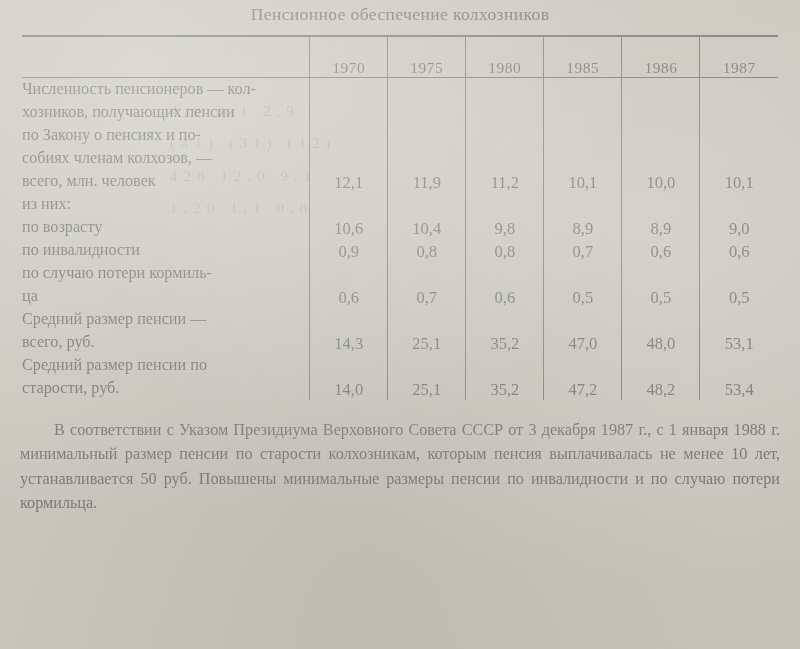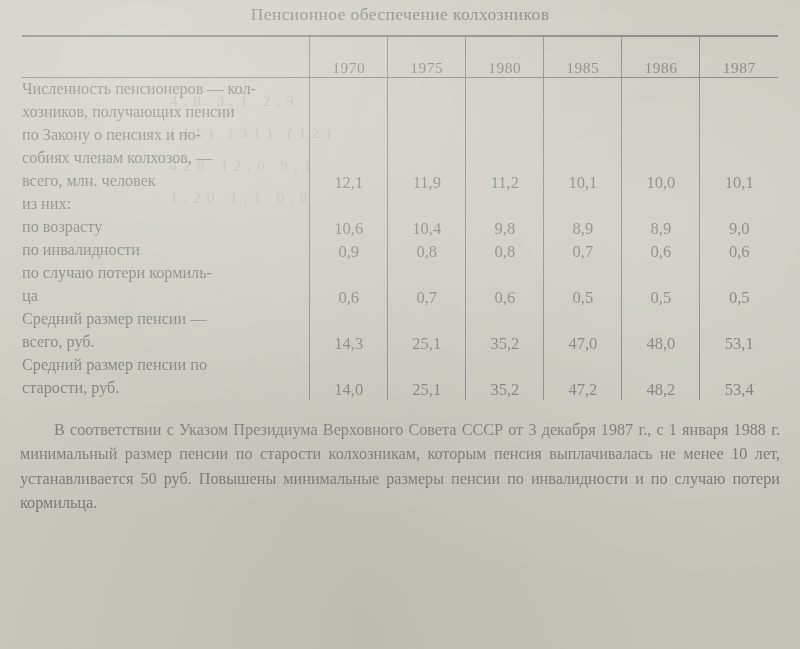--- a/index.html
+++ b/index.html
@@ -104,21 +104,21 @@
     color: #22252a;
   }
   .note .first-indent {
     display: inline-block;
     width: 34px;
   }
   
   .ghost {
     position: absolute;
     left: 170px;
-    top: 85px;
+    top: 95px;
     width: 330px;
     height: 260px;
     opacity: 0.10;
     font-size: 15px;
     line-height: 2.15;
     color: #3a4a55;
     pointer-events: none;
     letter-spacing: 6px;
   }
 </style>

